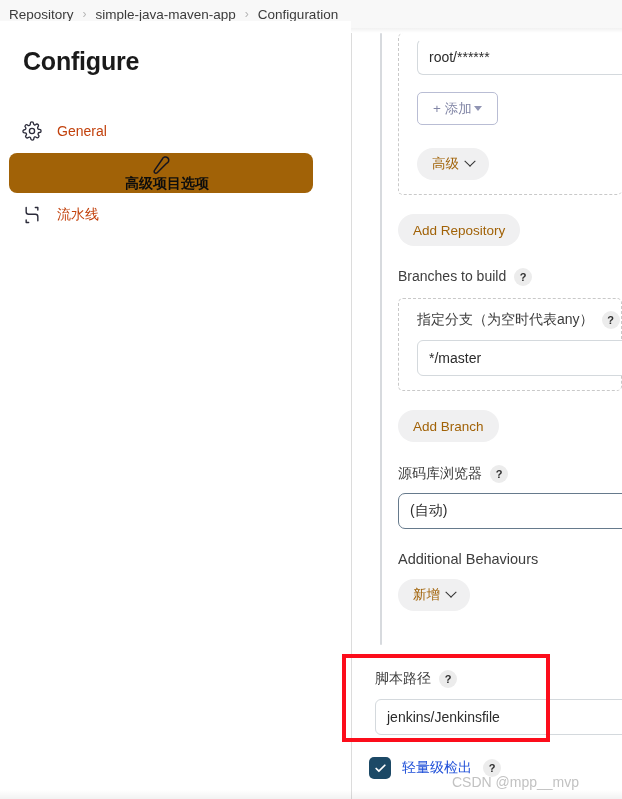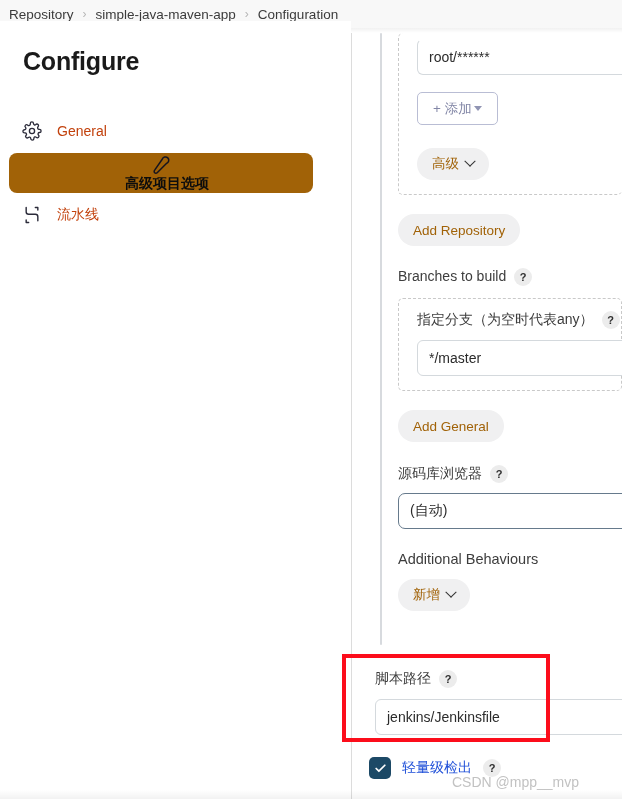--- a/index.html
+++ b/index.html
@@ -276,21 +276,21 @@
     <div class="dashed-block" style="margin-top:12px;">
       <div class="field-label">
         <span>指定分支（为空时代表any）</span>
         <span class="help-icon">?</span>
       </div>
       <div class="text-input" style="margin-top:11px;">*/master</div>
     </div>
 
     <div style="margin-left:16px; margin-top:19px;">
       <div class="pill-btn">
-        <span>Add General</span>
+        <span>Add Branch</span>
       </div>
     </div>
 
     <div style="margin-left:16px; margin-top:23px;">
       <div class="field-label">
         <span>源码库浏览器</span>
         <span class="help-icon">?</span>
       </div>
       <div class="select-input" style="margin-top:10px;">(自动)</div>
     </div>

